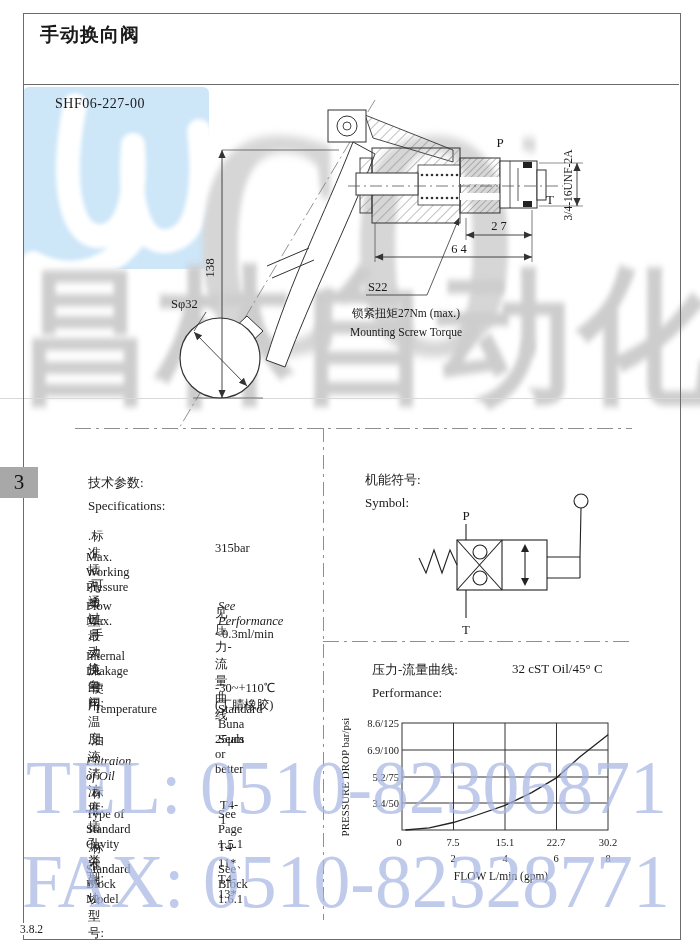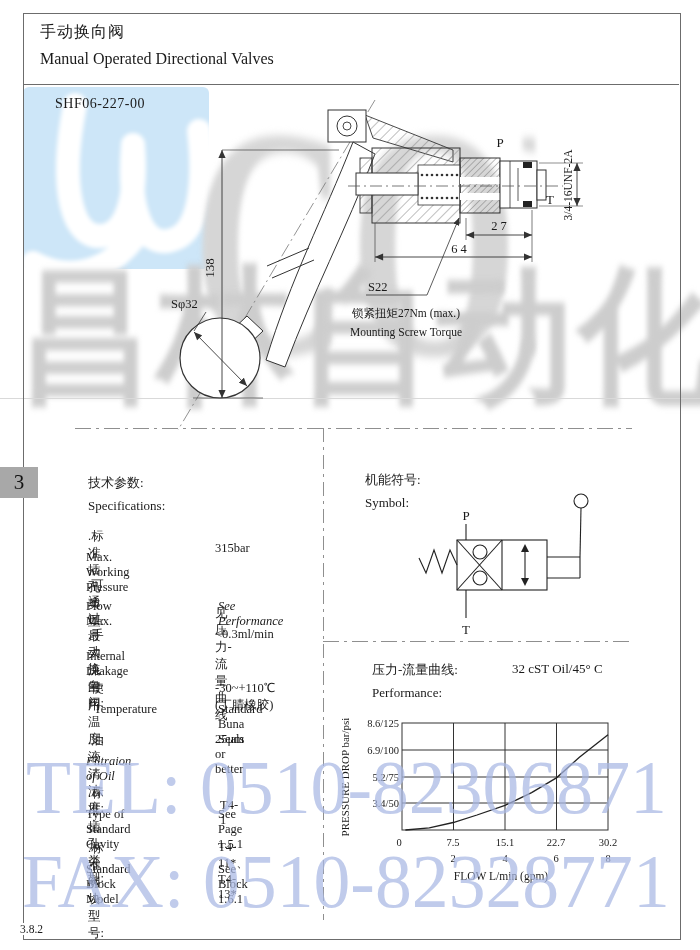--- a/index.html
+++ b/index.html
@@ -20,21 +20,21 @@
           filter:blur(.5px);white-space:nowrap;transform:scaleX(.97);transform-origin:left top;}
   
   .frame{left:23px;top:13px;width:656px;height:925px;border:1px solid #6c6c6c;z-index:1;}
   .hline{background:#6c6c6c;height:1px;z-index:1;}
   .scanline{left:0;top:398px;width:700px;height:1px;background:#d9d9d9;z-index:0;}
   .dash-h{height:1px;z-index:1;background-image:repeating-linear-gradient(to right,#8f8f8f 0 16px,transparent 16px 21px,#8f8f8f 21px 24px,transparent 24px 29px);}
   .dash-v{width:1px;z-index:1;background-image:repeating-linear-gradient(to bottom,#8f8f8f 0 14px,transparent 14px 19px,#8f8f8f 19px 22px,transparent 22px 27px);}
   .badge{left:0;top:467px;width:38px;height:31px;background:#a8a8a8;z-index:2;
          display:flex;align-items:center;justify-content:center;font-size:21px;color:#141414;}
   
-  .t-zh-title{font-size:16px;font-weight:normal;letter-spacing:1px;}
+  .t-zh-title{font-size:19px;font-weight:bold;letter-spacing:1px;}
   .t-en-title{font-size:16px;}
   .t-model{font-size:14px;letter-spacing:.5px;}
   .t-h{font-size:13px;}
   .t-lab{font-size:12.5px;}
   .t-val{font-size:12.5px;}
   .z1{z-index:2;}
   .brand{font-family:"Liberation Sans",sans-serif;font-weight:bold;font-size:17px;color:#000;}
   svg text{font-family:"Liberation Serif",serif;fill:#1a1a1a;}
 </style>
 </head>
@@ -58,21 +58,20 @@
   <div class="abs scanline"></div>
 
   <div class="abs frame"></div>
   <div class="abs hline" style="left:23px;top:84px;width:656px;"></div>
   <div class="abs dash-h" style="left:75px;top:428px;width:557px;"></div>
   <div class="abs dash-v" style="left:323px;top:428px;height:492px;"></div>
   <div class="abs dash-h" style="left:323px;top:641px;width:309px;"></div>
   <div class="abs badge">3</div>
 
   <div class="abs t-zh-title z1" style="left:40px;top:22px;">手动换向阀</div>
-  <div class="abs t-en-title z1" style="left:40px;top:50px;">Manual Operated Directional Valves</div>
   <div class="abs t-model z1" style="left:55px;top:96px;">SHF06-227-00</div>
 
   <svg class="abs z1" style="left:23px;top:90px;" width="657" height="340" viewBox="0 0 657 340">
     <defs>
       <pattern id="h1" width="7" height="7" patternTransform="rotate(45)" patternUnits="userSpaceOnUse">
         <line x1="0" y1="0" x2="0" y2="7" stroke="#8a8a8a" stroke-width="1.1"></line>
       </pattern>
       <pattern id="h2" width="4.5" height="4.5" patternTransform="rotate(45)" patternUnits="userSpaceOnUse">
         <line x1="0" y1="0" x2="0" y2="4.5" stroke="#7a7a7a" stroke-width="1"></line>
       </pattern>

